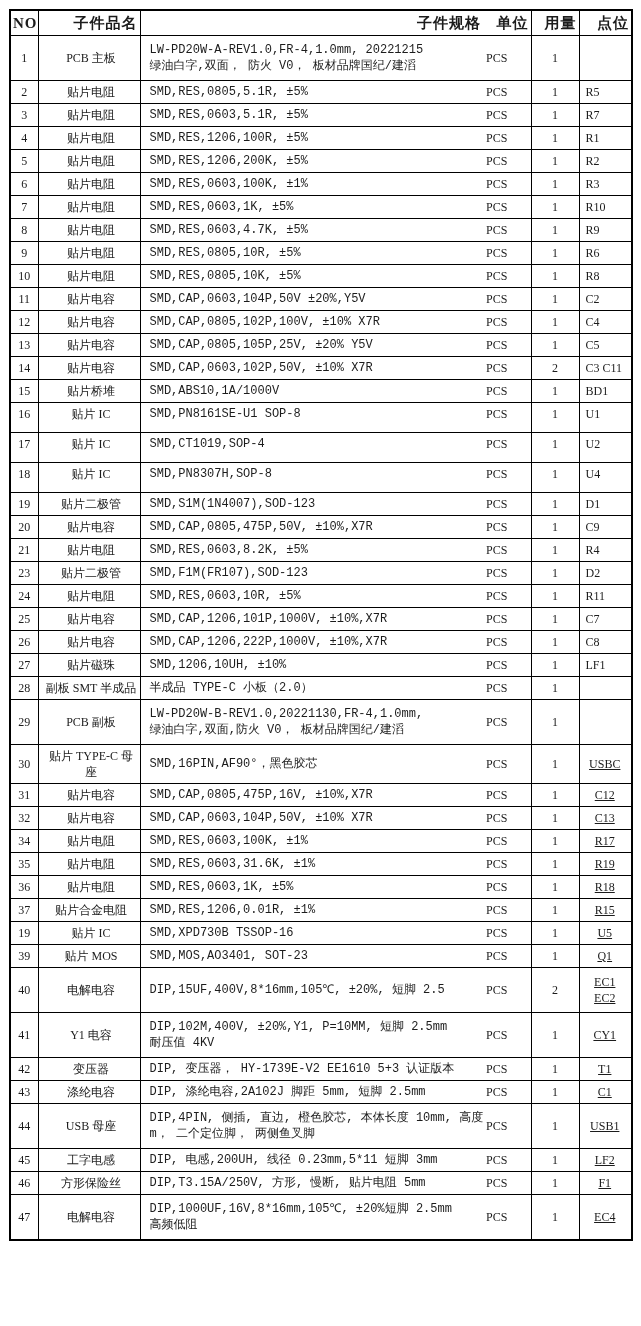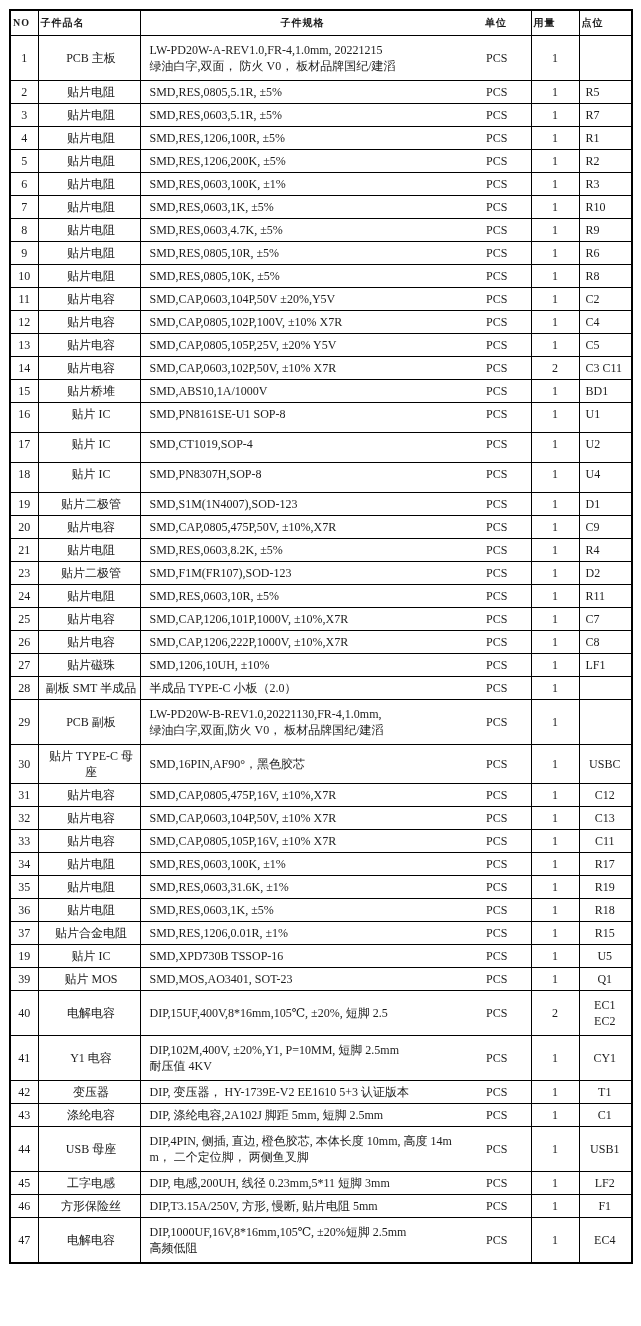--- a/index.html
+++ b/index.html
@@ -19,38 +19,38 @@
   }
   th, td {
     border:1px solid #000;
     font-size:12px;
     line-height:16px;
     padding:3px 3px;
     vertical-align:middle;
     overflow:hidden;
   }
   thead th {
-    font-size:10px;
+    font-size:15px;
     font-weight:bold;
-    text-align:left;
+    text-align:right;
     padding:4px 2px;
     letter-spacing:1px;
   }
   
   th.c-spec, td.c-spec { border-right:none; }
   th.c-unit, td.c-unit { border-left:none; }
   th.c-spec { padding-left:140px; } 
 
   td.c-no   { text-align:center; }
   td.c-name { text-align:center; padding-left:7px; }
-  td.c-spec { text-align:left; padding-left:9px; }
+  td.c-spec { text-align:left; padding-left:9px;font-family:Liberation Mono, monospace; }
   td.c-unit { }
   td.c-qty  { text-align:center; }
   td.c-ref  { text-align:left; padding-left:6px;margin-top:24px; }
-  tr.ref-center td.c-ref { text-align:center; padding-left:2px; }
+  tr.ref-center td.c-ref { text-align:center; padding-left:2px;text-decoration:underline; }
 
   td.c-spec div, td.c-ref div { white-space:nowrap; }
   tr.multi td { padding-top:6px; padding-bottom:6px; }
   tr.tall  td { padding-bottom:10px; }
 </style>
 </head>
 <body>
 
 <div class="page">
   <table class="bom">
@@ -435,32 +435,20 @@
     <td class="c-spec">
             <div>SMD,CAP,0603,104P,50V, ±10% X7R</div>
           </td>
     <td class="c-unit">PCS</td>
     <td class="c-qty">1</td>
     <td class="c-ref">
             <div>C13</div>
           </td>
   </tr>
         <tr class="ref-center">
-    <td class="c-no">33</td>
-    <td class="c-name">贴片电容</td>
-    <td class="c-spec">
-            <div>SMD,CAP,0805,105P,16V, ±10% X7R</div>
-          </td>
-    <td class="c-unit">PCS</td>
-    <td class="c-qty">1</td>
-    <td class="c-ref">
-            <div>C11</div>
-          </td>
-  </tr>
-        <tr class="ref-center">
     <td class="c-no">34</td>
     <td class="c-name">贴片电阻</td>
     <td class="c-spec">
             <div>SMD,RES,0603,100K, ±1%</div>
           </td>
     <td class="c-unit">PCS</td>
     <td class="c-qty">1</td>
     <td class="c-ref">
             <div>R17</div>
           </td>

